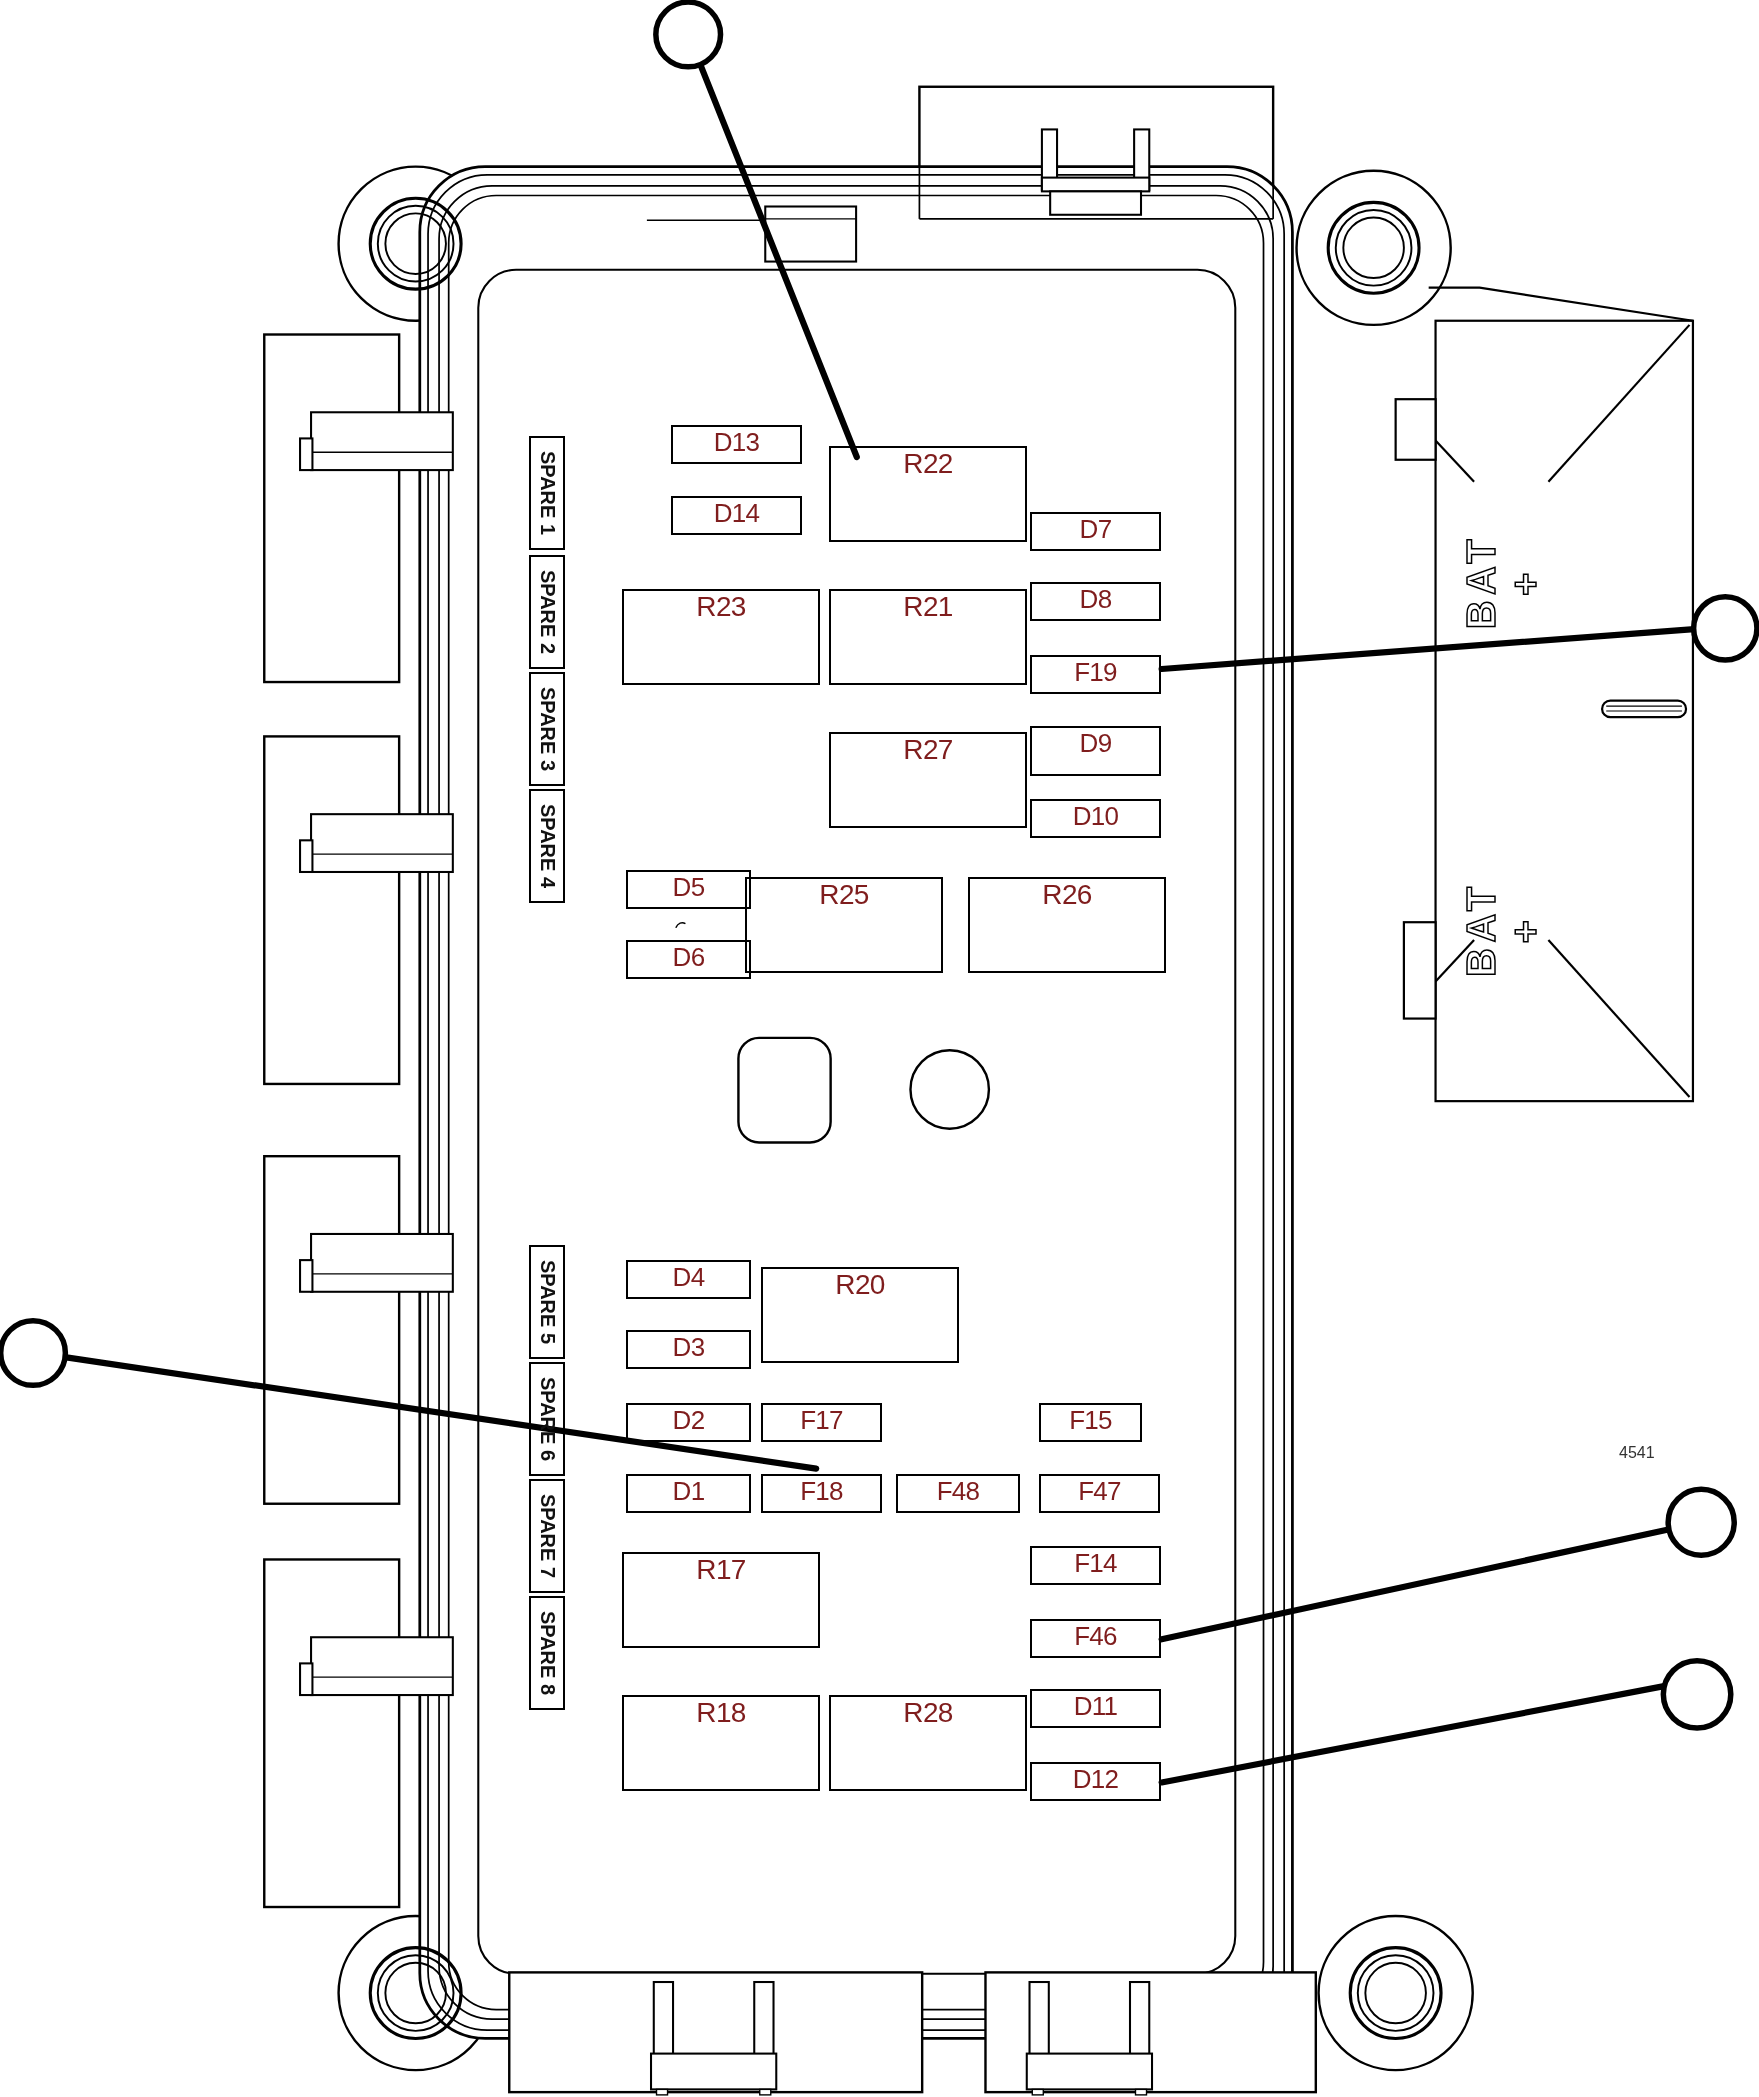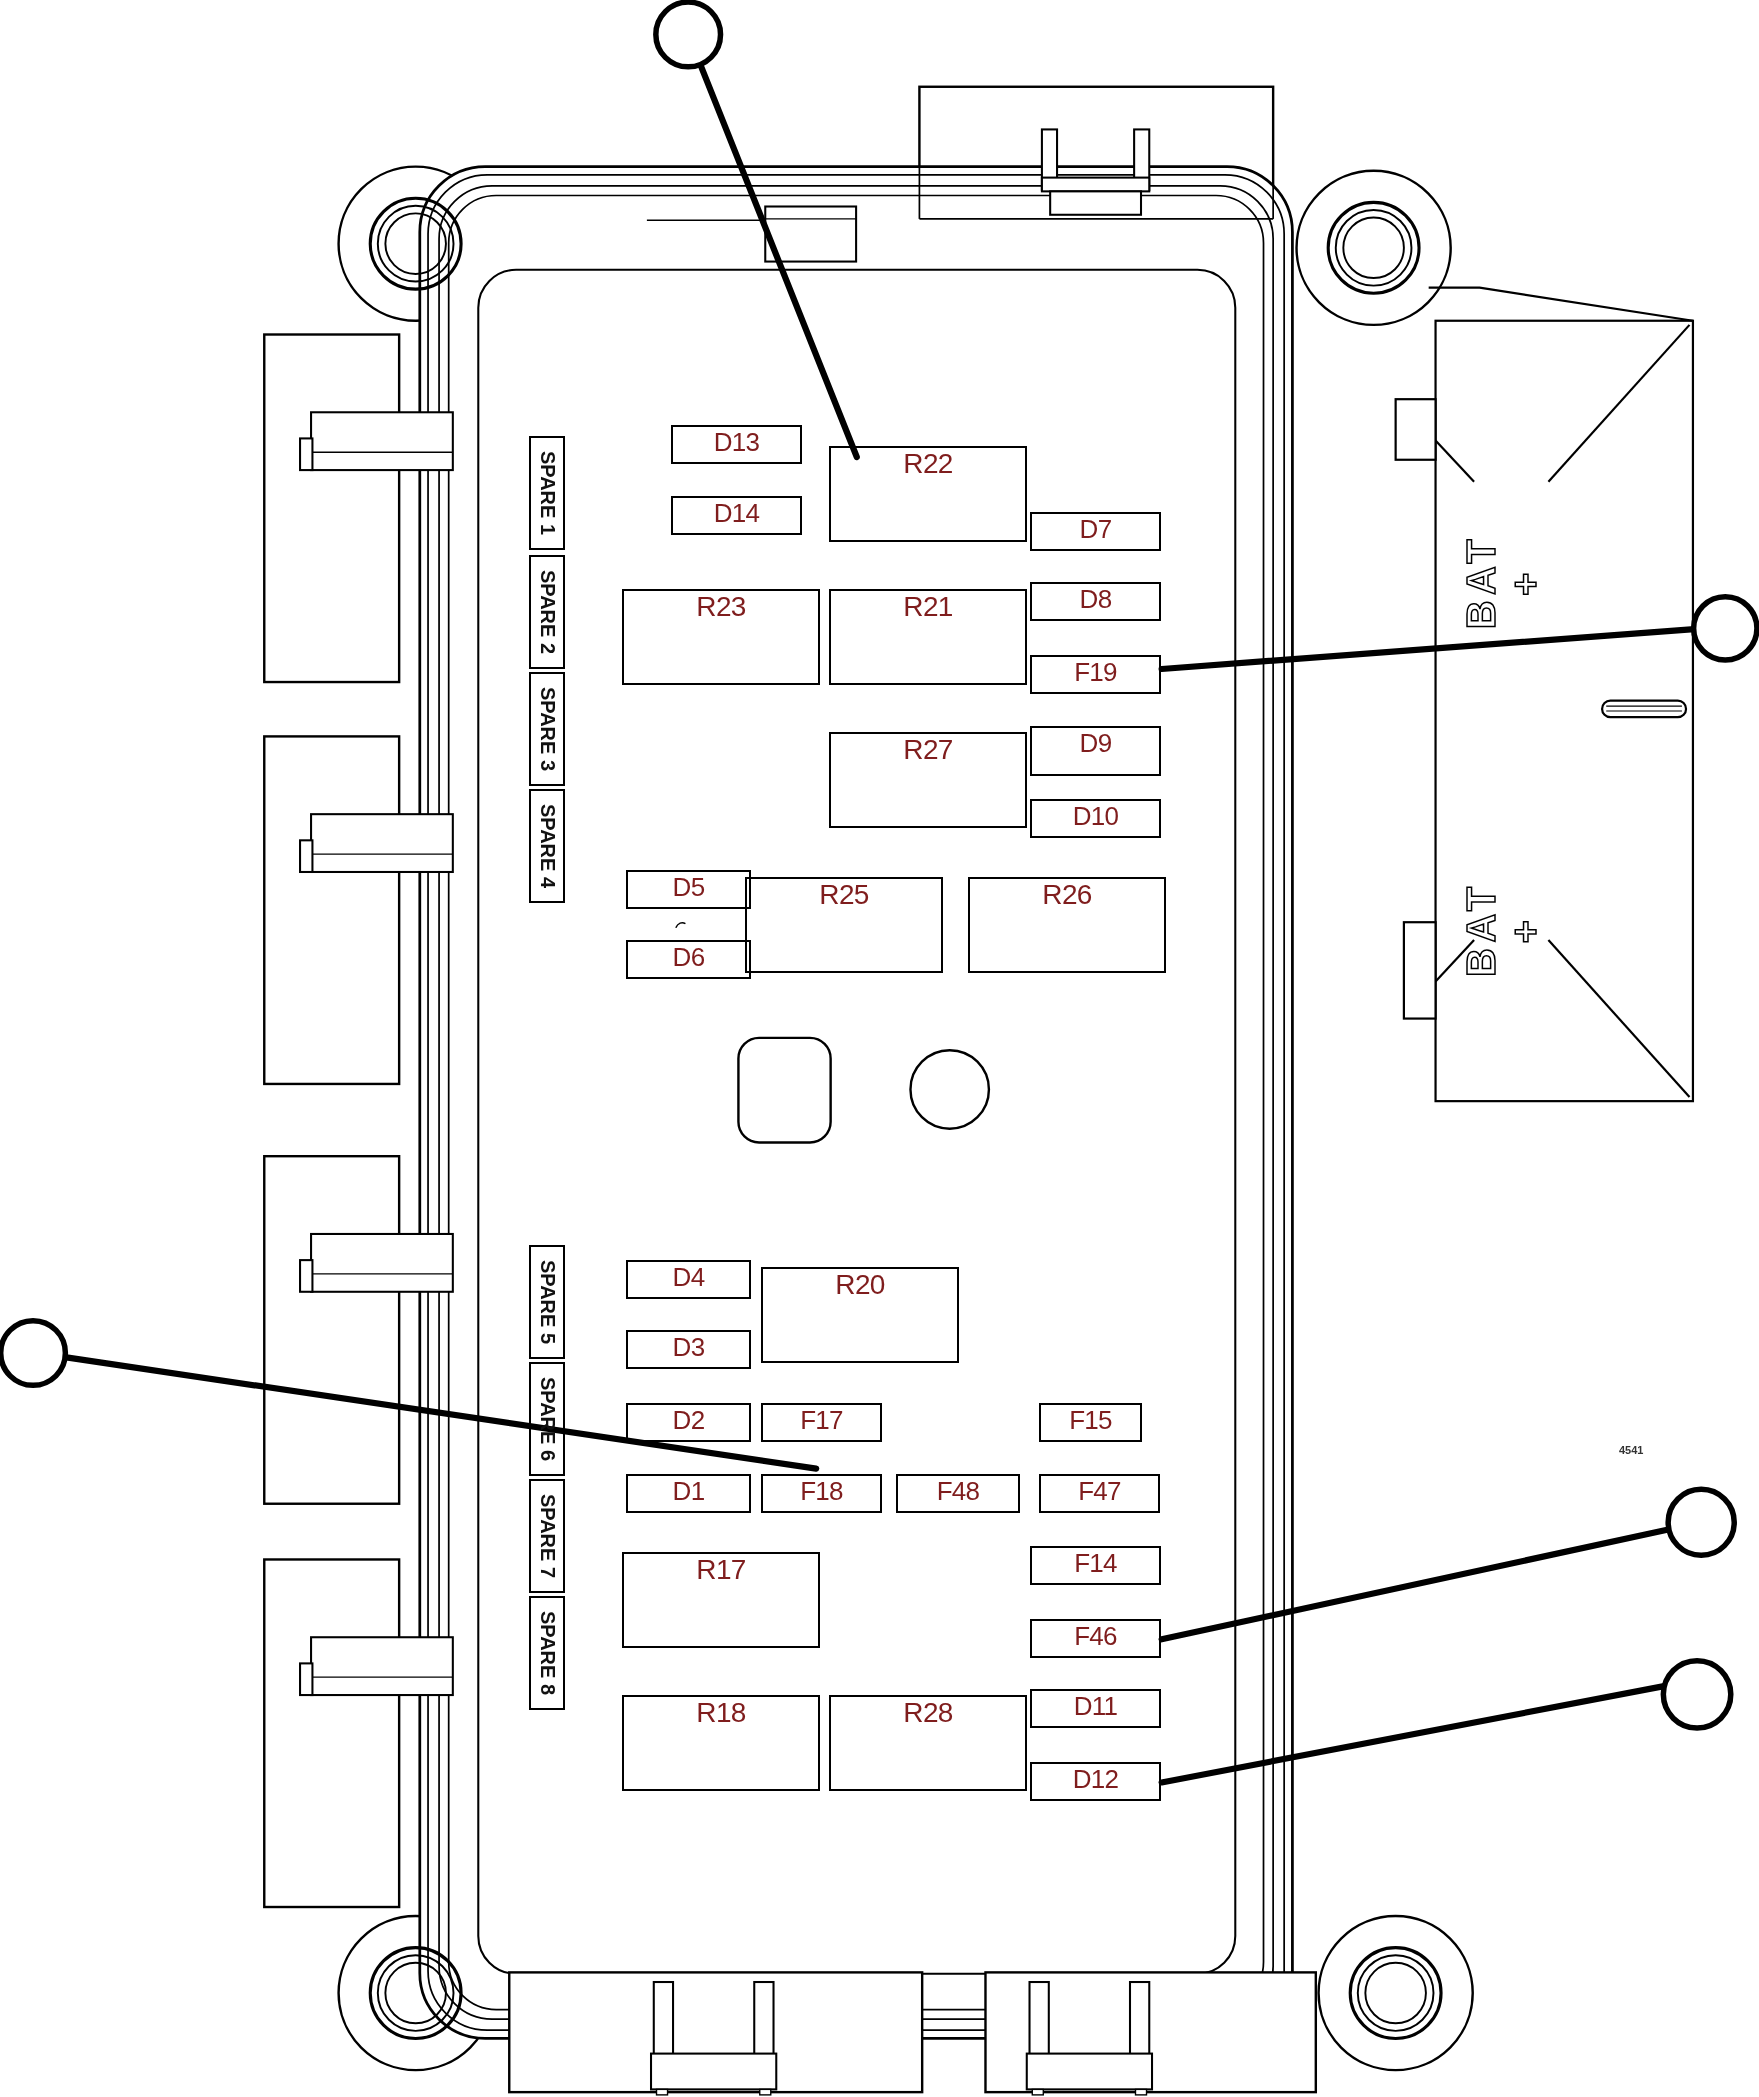--- a/index.html
+++ b/index.html
@@ -7,21 +7,21 @@
          font-family:"Liberation Sans",sans-serif;}
   .art{position:absolute;left:0;top:0;}
   .box{position:absolute;border:2.8px solid #000;background:transparent;
        display:flex;justify-content:center;
        font-weight:normal;color:#7f1d1d;letter-spacing:-0.7px;box-sizing:border-box;}
   .small{font-size:26px;}
   .big{font-size:28px;}
   .spare{position:absolute;border:2.1px solid #000;box-sizing:border-box;}
   .spare span{position:absolute;left:50%;top:50%;transform:translate(-50%,-50%) rotate(90deg);
        white-space:nowrap;font-weight:bold;font-size:20px;color:#111;letter-spacing:0px;}
-  .partnum{position:absolute;font-size:11px;color:#333;font-weight:bold;}
+  .partnum{position:absolute;font-size:16px;color:#333;font-weight:normal;}
   svg text{font-family:"Liberation Sans",sans-serif;font-weight:bold;font-size:58px;
        letter-spacing:8px;fill:#ffffff;stroke:#000000;stroke-width:2.2px;}
 </style>
 </head>
 <body>
 
 <div class="stage">
 
   <svg class="art" width="1759" height="2097" viewBox="0 0 2556 3047">
 

